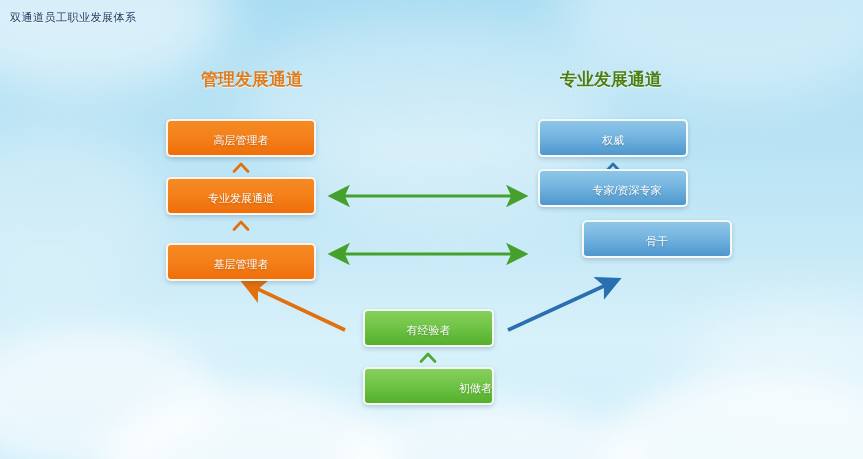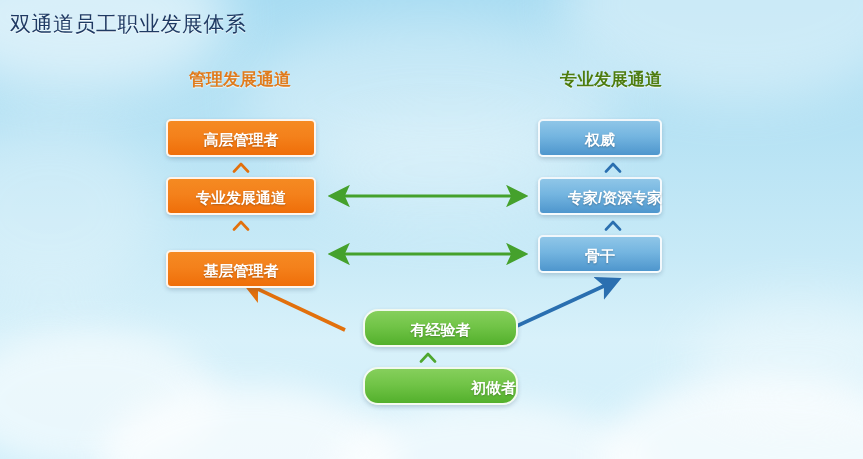--- a/index.html
+++ b/index.html
@@ -15,59 +15,58 @@
     position:absolute; inset:0;
     background:
       linear-gradient(180deg,#a8dcf2 0%,#b6e2f4 28%,#c8eaf7 56%,#d8f1fa 74%,#cfeefa 100%);
   }
   .cloud{ position:absolute; border-radius:50%; background:#ffffff; filter:blur(16px); }
   .cloud.soft{ filter:blur(26px); }
 
   
   #title{
     position:absolute; left:10px; top:10px;
-    font-size:21px; color:#1f3a63; letter-spacing:.5px;
+    font-size:11px; color:#1f3a63; letter-spacing:.5px;
     text-shadow:0 1px 0 rgba(255,255,255,.75);
     white-space:nowrap;
   }
 
   
   .col-head{
     position:absolute; top:68px; width:200px; text-align:center;
     font-size:17px; font-weight:bold; white-space:nowrap;
     text-shadow:0 1px 1px rgba(255,255,255,.8);
   }
-  #head-mgmt{ left:140px; color:#e07b1c; }
+  #head-mgmt{ left:152px; color:#e07b1c; }
   #head-prof{ left:511px; color:#4d7c0f; }
 
   
   .box{
     position:absolute; height:38px; line-height:38px;
-    text-align:center; color:#ffffff; font-size:15px; font-weight:bold;
+    text-align:center; color:#ffffff; font-size:11px; font-weight:normal;
     border-radius:5px; white-space:nowrap;
     border:2px solid rgba(255,255,255,.92);
     box-shadow:0 2px 4px rgba(40,70,100,.22);
     text-shadow:0 1px 2px rgba(0,0,0,.25);
   }
   .box.orange{
     left:166px; width:150px;
     background:linear-gradient(180deg,#f58a22 0%,#f4811b 45%,#ef6e09 100%);
   }
   .box.blue{
-    left:538px; width:124px;
+    left:538px; width:150px;
     background:linear-gradient(180deg,#8fc6e8 0%,#74b5e0 45%,#4e96cd 100%);
   }
   .box.green{
-    left:363px; width:155px;
+    left:363px; width:131px;
     background:linear-gradient(180deg,#86cf5c 0%,#71c447 45%,#53b02c 100%);
-    border-radius:15px;
   }
 
-  #box-m1{ top:119px; } #box-m2{ top:177px; } #box-m3{ top:250px; }
-  #box-p1{ top:119px; } #box-p2{ top:177px;padding-left:28px; } #box-p3{ top:235px; }
+  #box-m1{ top:119px; } #box-m2{ top:177px; } #box-m3{ top:243px; }
+  #box-p1{ top:119px; } #box-p2{ top:169px;padding-left:28px; } #box-p3{ top:220px;margin-left:44px; }
   #box-g1{ top:309px; } #box-g2{ top:367px;text-align:right; }
 
   
   .chev{ position:absolute; width:18px; height:11px; }
   .chev svg{ display:block; }
   #chev-m1{ left:232px; top:162px; }
   #chev-m2{ left:232px; top:220px; }
   #chev-p1{ left:604px; top:162px; }
   #chev-p2{ left:604px; top:220px; }
   #chev-g1{ left:419px; top:352px; }

